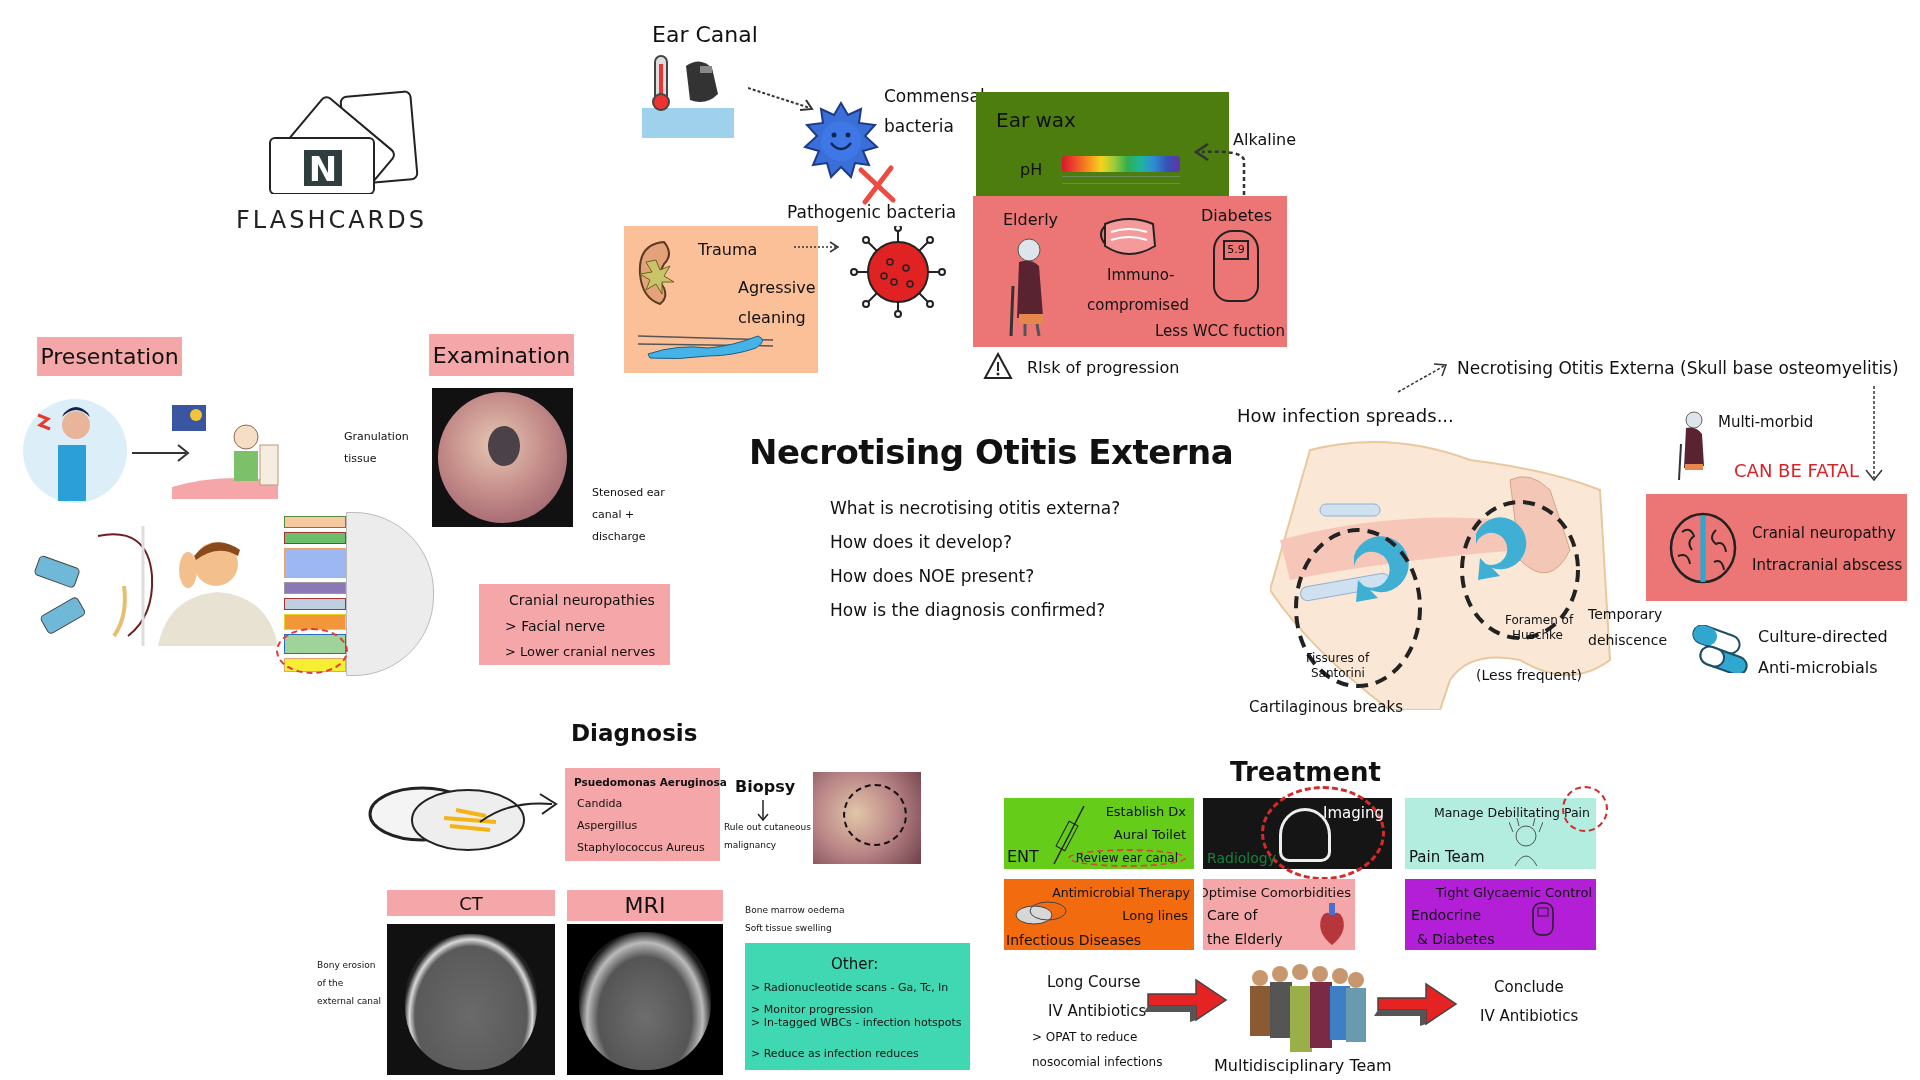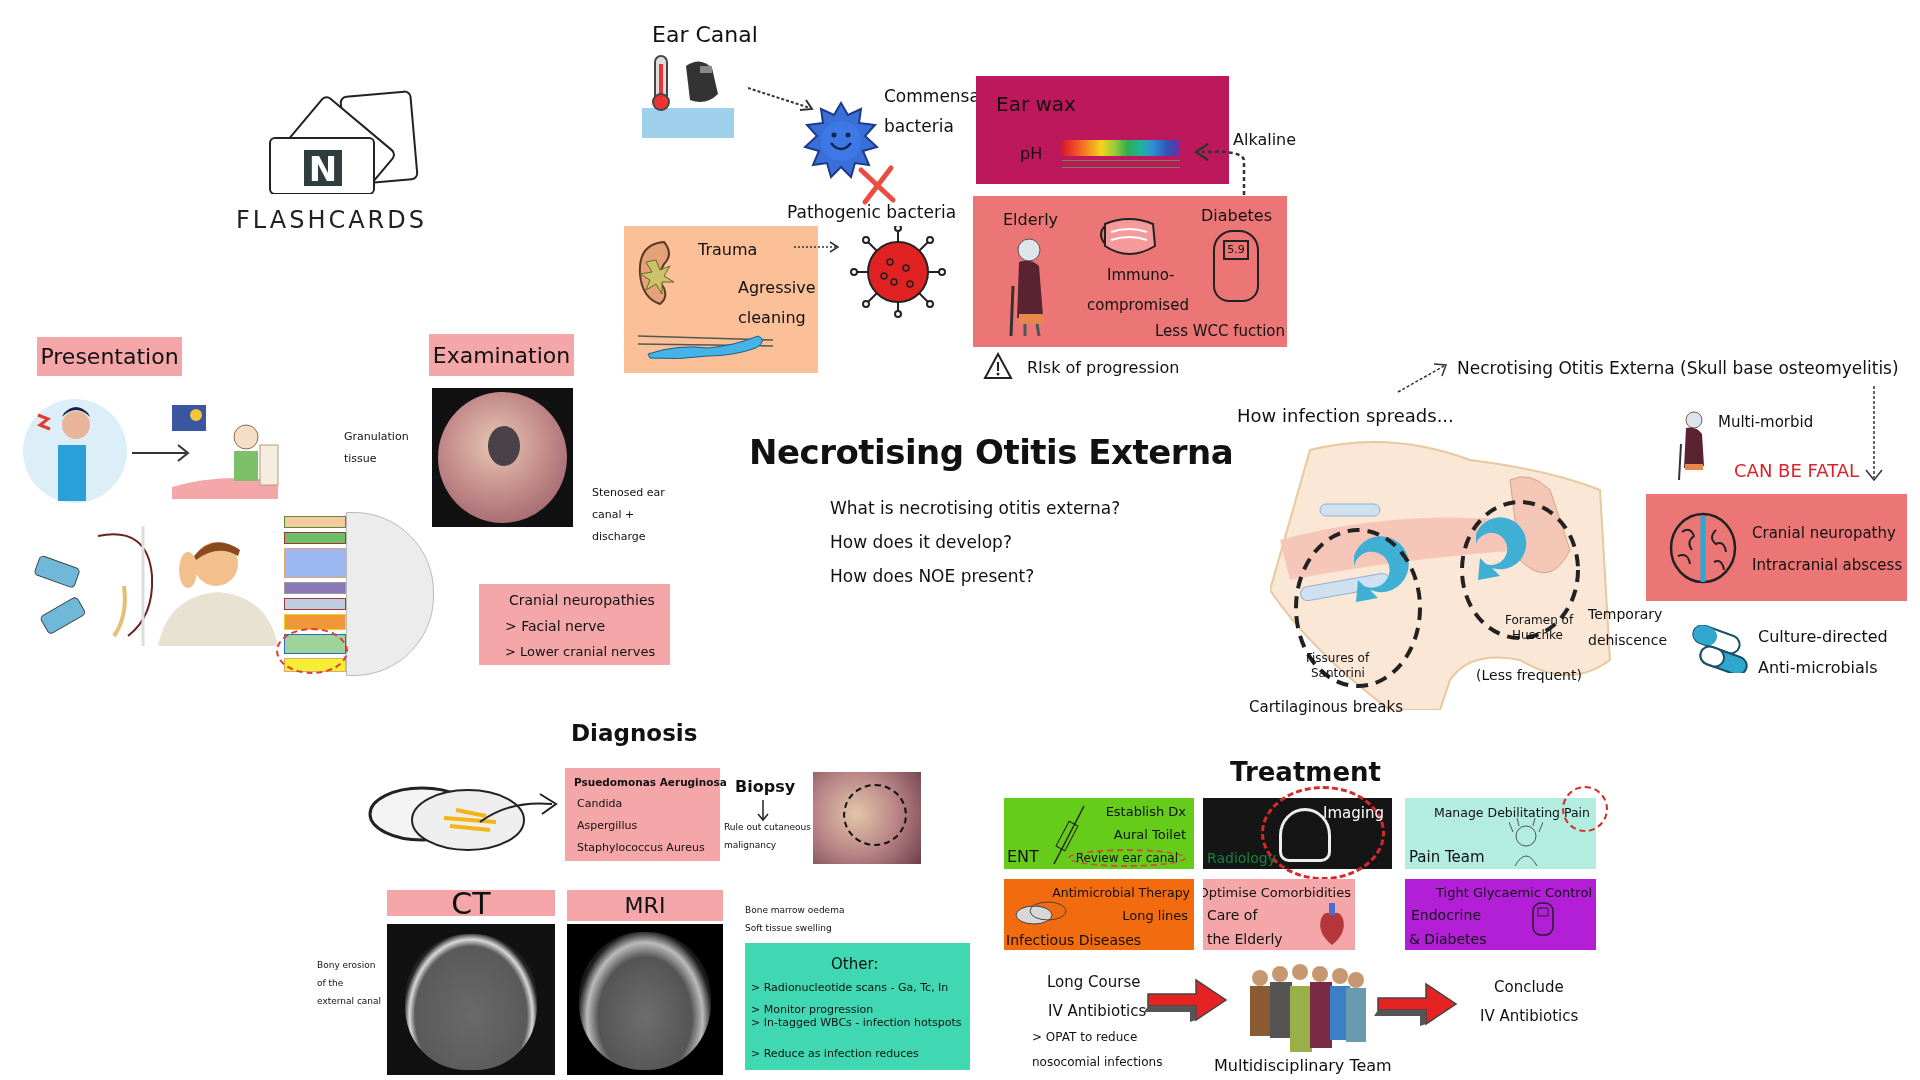--- a/index.html
+++ b/index.html
@@ -109,21 +109,21 @@
     <line x1="0" y1="10" x2="135" y2="14" stroke="#555" stroke-width="1.5"></line>
     <line x1="0" y1="18" x2="135" y2="20" stroke="#555" stroke-width="1.5"></line>
     <path d="M10 28 Q40 18 70 22 Q95 20 120 10 Q130 14 118 22 Q95 30 70 30 Q40 34 12 32 Z" fill="#45b3e8" stroke="#1d5f85" stroke-width="1"></path>
   </svg>
 </div>
 <svg class="abs" style="left:792px;top:240px;" width="50" height="14">
   <line x1="2" y1="7" x2="44" y2="7" stroke="#333" stroke-width="1.5" stroke-dasharray="2,2"></line>
   <polyline points="38,2 46,7 38,12" fill="none" stroke="#333" stroke-width="1.5"></polyline>
 </svg>
 
-<div class="box" style="left:976px;top:76px;width:253px;height:108px;background:#be185d;">
+<div class="box" style="left:976px;top:92px;width:253px;height:108px;background:#4d7c0f;">
   <div class="abs txt" style="left:20px;top:16px;font-size:20px;">Ear wax</div>
   <div class="abs txt" style="left:44px;top:68px;font-size:16px;">pH</div>
   <div class="abs" style="left:86px;top:64px;width:118px;height:16px;border-radius:3px;background:linear-gradient(90deg,#d7192a,#ee4b2b,#f68e1e,#f5d21f,#9acb3a,#2fae4f,#1fb59d,#2f8cd6,#3553b5,#6533a6);"></div>
   <div class="abs" style="left:86px;top:84px;width:118px;height:8px;border-top:1px solid #6b8a55;border-bottom:1px solid #6b8a55;"></div>
 </div>
 <div class="abs txt" style="left:1233px;top:130px;font-size:16px;">Alkaline</div>
 <svg class="abs" style="left:1190px;top:140px;" width="60" height="64">
   <path d="M54 62 L54 20 Q52 10 12 12" fill="none" stroke="#333" stroke-width="2.5" stroke-dasharray="4,3"></path>
   <polyline points="18,4 6,12 18,20" fill="none" stroke="#333" stroke-width="2.5"></polyline>
 </svg>
@@ -226,20 +226,21 @@
   <div class="abs txt" style="left:30px;top:8px;font-size:14px;">Cranial neuropathies</div>
   <div class="abs txt" style="left:26px;top:34px;font-size:14px;">&gt; Facial nerve</div>
   <div class="abs txt" style="left:26px;top:60px;font-size:13px;">&gt; Lower cranial nerves</div>
 </div>
 
 <h1 class="abs txt" style="left:749px;top:432px;font-size:34px;font-weight:bold;letter-spacing:-0.5px;">Necrotising Otitis Externa</h1>
 <div class="abs" style="left:830px;top:498px;">
   <div class="txt" style="font-size:17px;height:34px;">What is necrotising otitis externa?</div>
   <div class="txt" style="font-size:17px;height:34px;">How does it develop?</div>
   <div class="txt" style="font-size:17px;height:34px;">How does NOE present?</div>
+  <div class="txt" style="font-size:17px;height:34px;">How is the diagnosis confirmed?</div>
 </div>
 
 <div class="abs txt" style="left:1457px;top:358px;font-size:17px;">Necrotising Otitis Externa (Skull base osteomyelitis)</div>
 <svg class="abs" style="left:1396px;top:360px;" width="56" height="36">
   <line x1="2" y1="32" x2="48" y2="6" stroke="#333" stroke-width="1.5" stroke-dasharray="3,2"></line>
   <polyline points="38,4 50,5 46,16" fill="none" stroke="#333" stroke-width="1.5"></polyline>
 </svg>
 <div class="abs txt" style="left:1237px;top:405px;font-size:18px;">How infection spreads...</div>
 
 <div class="abs" style="left:1270px;top:430px;width:370px;height:280px;">
@@ -316,21 +317,21 @@
 <svg class="abs" style="left:756px;top:800px;" width="14" height="22">
   <line x1="7" y1="0" x2="7" y2="20" stroke="#222" stroke-width="1.5"></line>
     <polyline points="2,14 7,20 12,14" fill="none" stroke="#222" stroke-width="1.5"></polyline>
 </svg>
 <div class="abs txt" style="left:724px;top:822px;font-size:9px;">Rule out cutaneous</div>
 <div class="abs txt" style="left:724px;top:840px;font-size:9px;">malignancy</div>
 <div class="abs" style="left:813px;top:772px;width:108px;height:92px;background:radial-gradient(circle at 40% 45%, #e2c6a8 0%, #b98486 50%, #6e3f4a 100%);">
   <div style="position:absolute;left:30px;top:12px;width:64px;height:62px;border-radius:50%;border:2px dashed #111;"></div>
 </div>
 
-<div class="abs label-box" style="left:387px;top:890px;width:168px;height:26px;font-size:30px;">CT</div>
+<div class="abs label-box" style="left:387px;top:890px;width:168px;height:26px;font-size:18px;">CT</div>
 <div class="abs label-box" style="left:567px;top:890px;width:156px;height:31px;font-size:22px;">MRI</div>
 <div class="abs" style="left:387px;top:924px;width:168px;height:151px;background:#111;">
   <div style="position:absolute;left:18px;top:10px;width:132px;height:136px;border-radius:48% 48% 46% 46%;background:radial-gradient(ellipse at 50% 60%, #6a6a6a 0%, #5a5a5a 60%, #d8d8d8 66%, #222 72%);"></div>
 </div>
 <div class="abs" style="left:567px;top:924px;width:156px;height:151px;background:#000;">
   <div style="position:absolute;left:12px;top:8px;width:132px;height:138px;border-radius:48%;background:radial-gradient(ellipse at 50% 62%, #6e6e6e 0%, #555 50%, #bbb 62%, #1a1a1a 72%);"></div>
 </div>
 <div class="abs txt" style="left:317px;top:960px;font-size:9px;">Bony erosion</div>
 <div class="abs txt" style="left:317px;top:978px;font-size:9px;">of the</div>
 <div class="abs txt" style="left:317px;top:996px;font-size:9px;">external canal</div>
@@ -396,21 +397,21 @@
   <div class="t" style="left:4px;top:52px;font-size:14px;">the Elderly</div>
 </div>
 
 <div class="tile" style="left:1405px;top:879px;width:191px;height:71px;background:#b21fd6;">
   <svg style="position:absolute;left:124px;top:22px;" width="30" height="44">
     <rect x="4" y="2" width="20" height="32" rx="8" fill="none" stroke="#222" stroke-width="1.5"></rect>
       <rect x="9" y="7" width="10" height="8" fill="none" stroke="#222"></rect>
   </svg>
   <div class="t" style="right:4px;top:6px;font-size:13px;">Tight Glycaemic Control</div>
   <div class="t" style="left:6px;top:28px;font-size:14px;">Endocrine</div>
-  <div class="t" style="left:4px;top:52px;font-size:14px;text-align:center;">&amp; Diabetes</div>
+  <div class="t" style="left:12px;top:52px;font-size:14px;text-align:center;">&amp; Diabetes</div>
 </div>
 
 <div class="abs txt" style="left:1047px;top:973px;font-size:15px;">Long Course</div>
 <div class="abs txt" style="left:1048px;top:1002px;font-size:15px;">IV Antibiotics</div>
 <div class="abs txt" style="left:1032px;top:1030px;font-size:12px;">&gt; OPAT to reduce</div>
 <div class="abs txt" style="left:1032px;top:1055px;font-size:12px;">nosocomial infections</div>
 <svg class="abs" style="left:1144px;top:972px;" width="86" height="52">
   <polygon points="4,22 52,22 52,8 82,28 52,48 52,34 4,34" fill="#e52323" stroke="#444" stroke-width="1.5"></polygon>
   <polygon points="4,34 52,34 52,48 46,50 46,40 0,40" fill="#555"></polygon>
 </svg>

